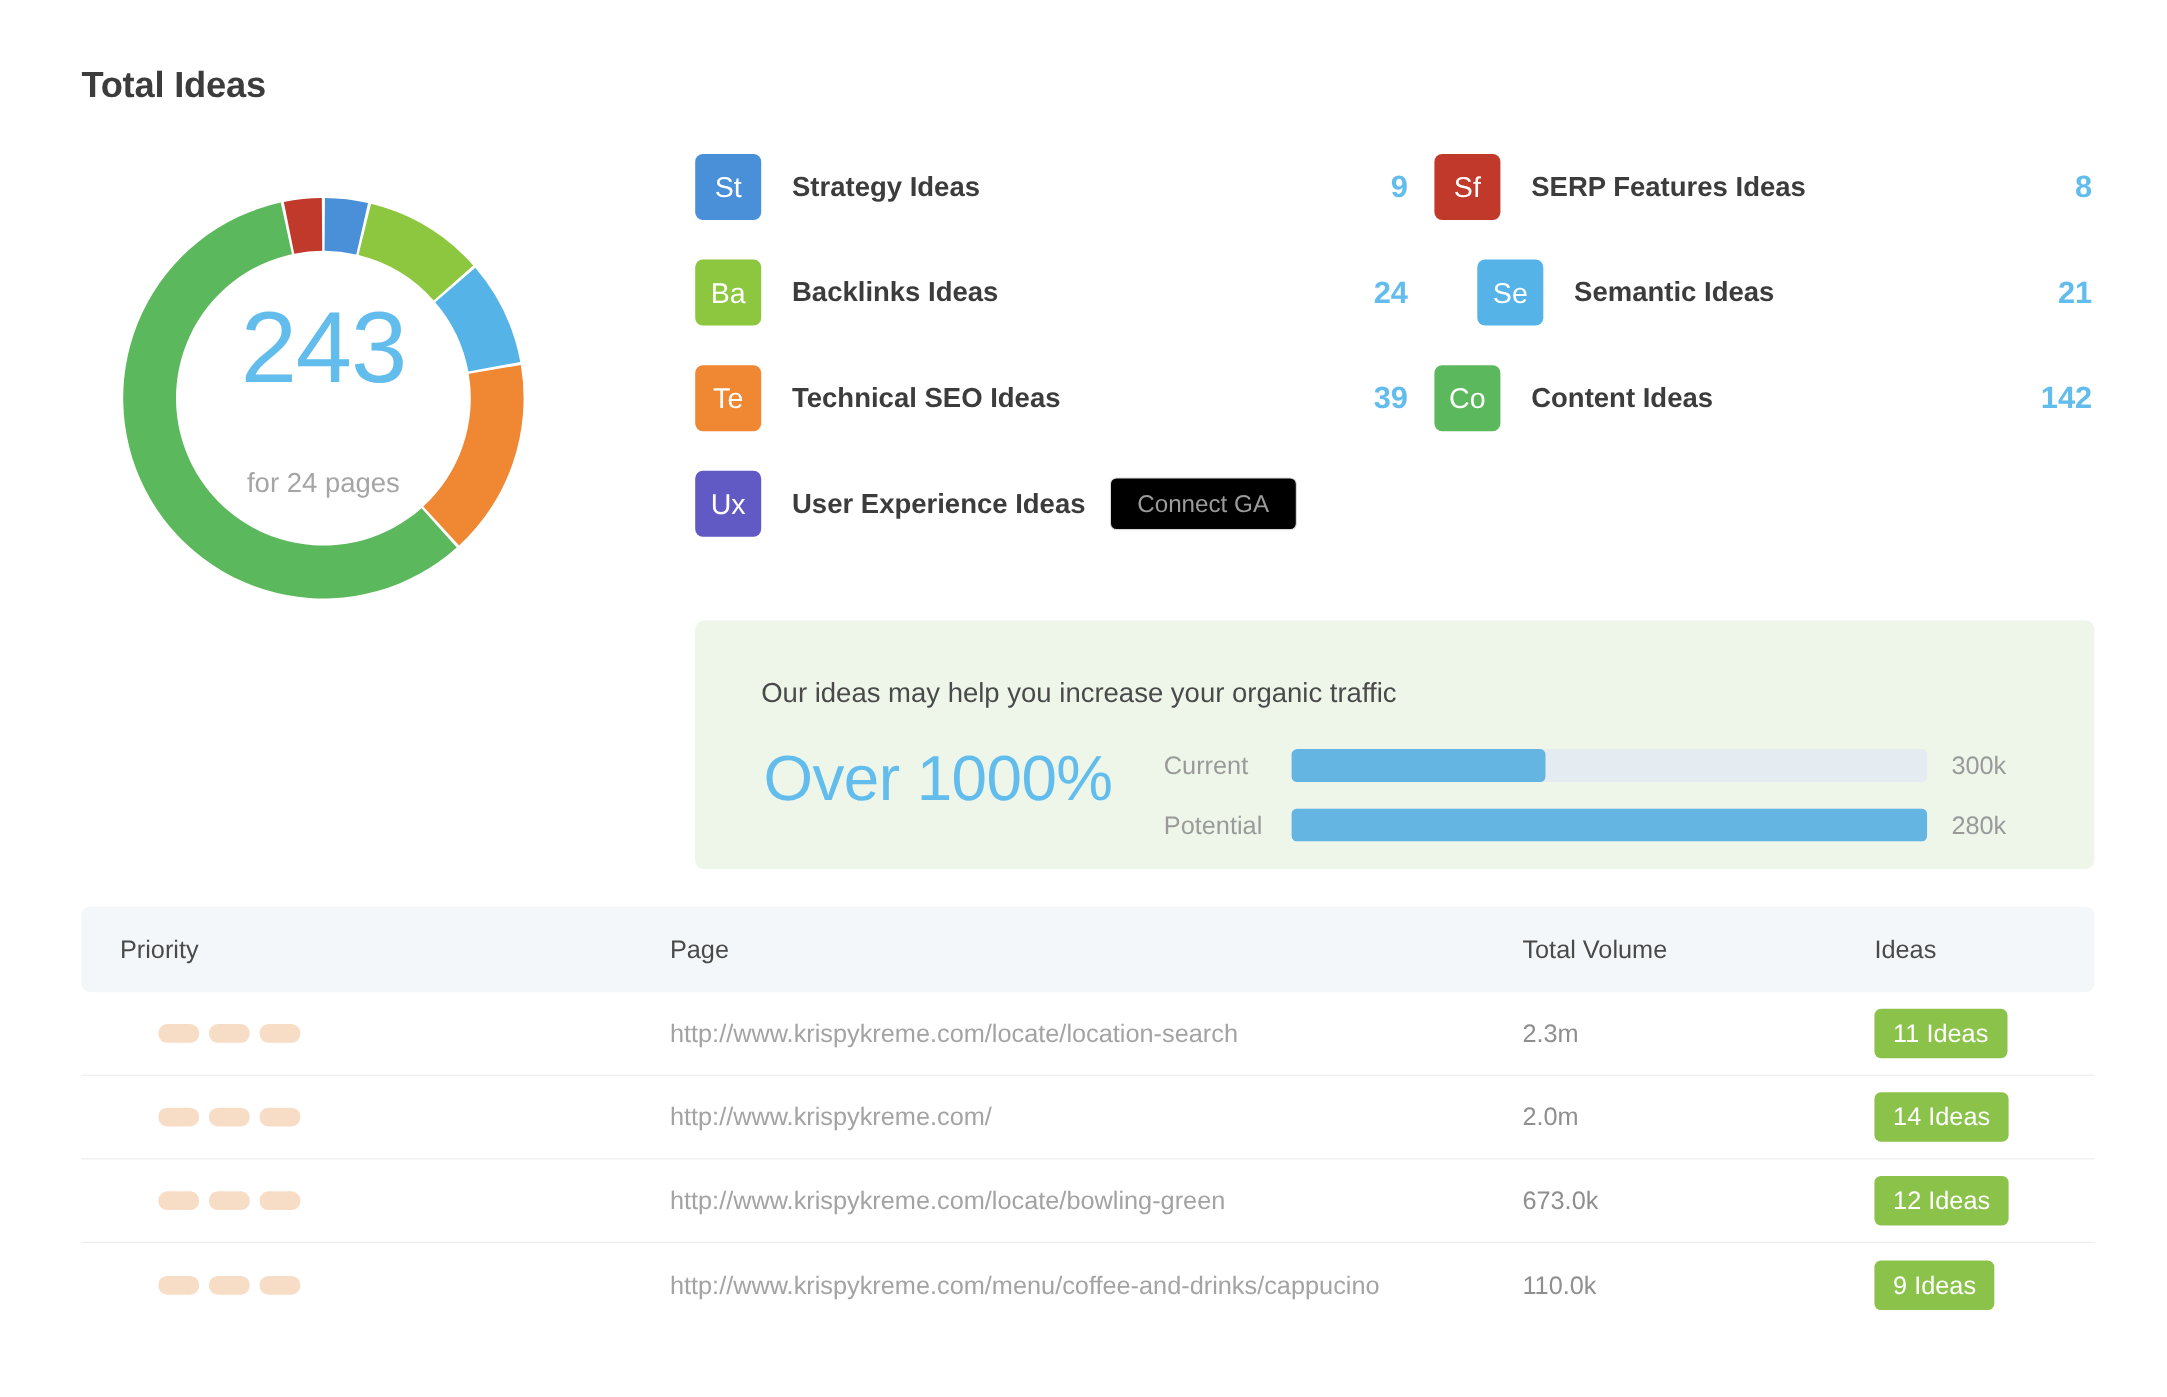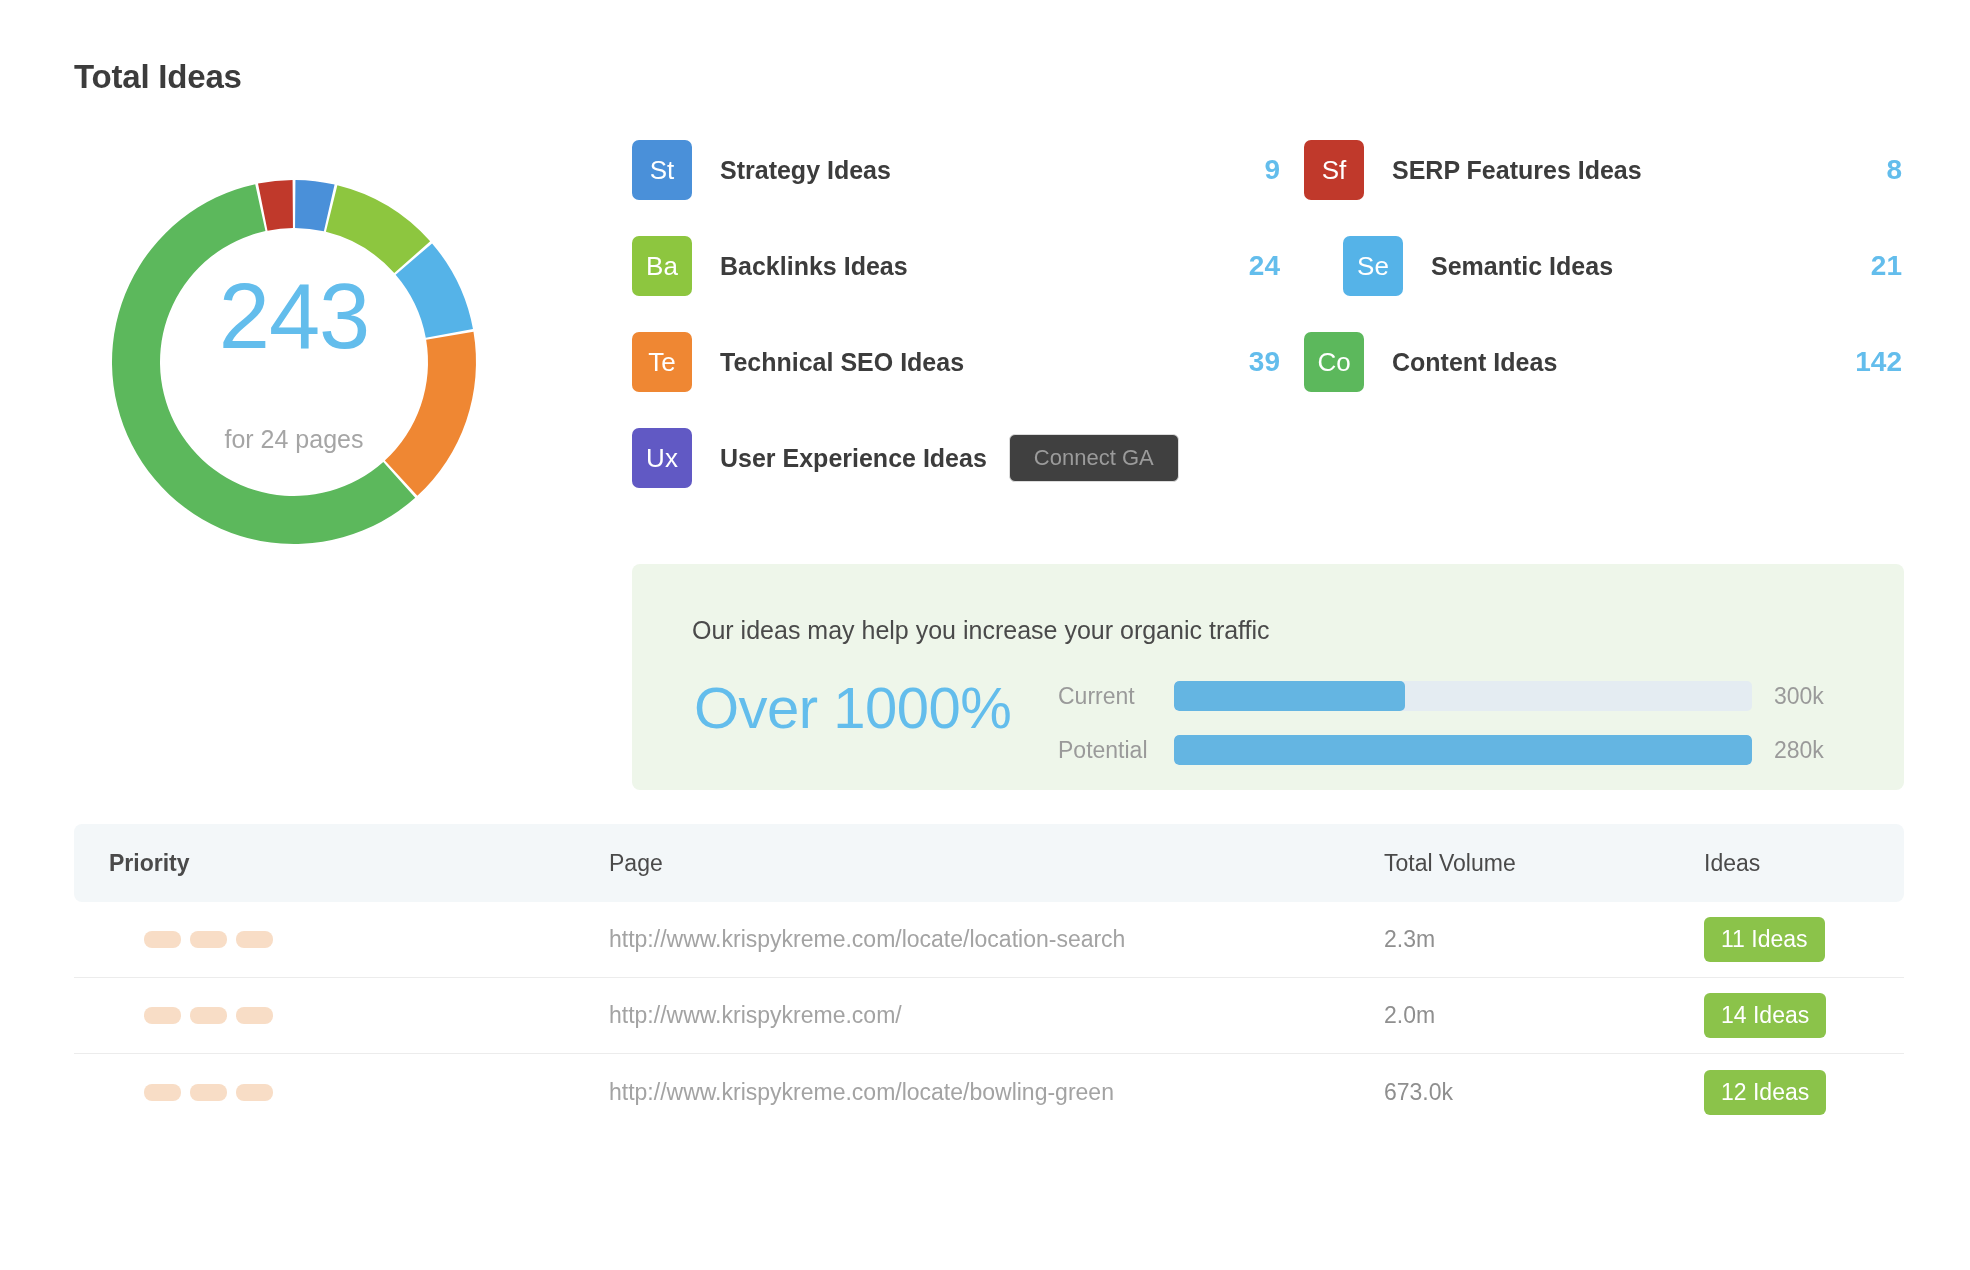--- a/index.html
+++ b/index.html
@@ -60,21 +60,21 @@
     margin-left: 28px; font-size: 25px; font-weight: bold; color: #3c3c3c;
     white-space: nowrap;
   }
   .legend-value {
     margin-left: auto; font-size: 28px; font-weight: bold; color: #63bdec;
     padding-right: 24px;
   }
   .legend-col.right .legend-value { padding-right: 0; }
   .connect-btn {
     margin-left: 22px;
-    border: 1px solid #dcdcdc; background: #404040;
+    border: 1px solid #dcdcdc; background: #000000;
     border-radius: 6px; padding: 0 24px; height: 48px;
     display: flex; align-items: center;
     font-size: 22px; color: #9b9b9b;
     font-family: "Liberation Sans", sans-serif;
     cursor: pointer; white-space: nowrap;
   }
 
   
   .traffic {
     position: absolute; left: 632px; top: 564px;
@@ -109,21 +109,21 @@
     padding-left: 22px; font-size: 23px; color: #9a9a9a;
   }
 
   
   .table { position: absolute; left: 74px; top: 824px; width: 1830px; }
   .thead {
     display: flex; align-items: center;
     height: 78px; background: #f3f7f9; border-radius: 8px;
   }
   .th { font-size: 23px; color: #4a4a4a; }
-  .col-priority { width: 535px; padding-left: 35px; font-weight: bold; }
+  .col-priority { width: 535px; padding-left: 35px; }
   .col-page     { width: 775px; }
   .col-volume   { width: 320px; }
   .col-ideas    { width: 200px; }
   .trow {
     display: flex; align-items: center;
     height: 76px; border-bottom: 1px solid #ececec;
   }
   .trow:last-child { border-bottom: none; }
   .priority-pills { display: flex; gap: 9px; padding-left: 35px; }
   .pill { width: 37px; height: 17px; border-radius: 8px; background: #f8ddc6; }
@@ -263,16 +263,28 @@
             <div class="priority-pills">
               <div class="pill"></div>
               <div class="pill"></div>
               <div class="pill"></div>
             </div>
           </div>
           <div class="col-page td-page">http://www.krispykreme.com/locate/bowling-green</div>
           <div class="col-volume td-volume">673.0k</div>
           <div class="col-ideas"><span class="ideas-badge">12 Ideas</span></div>
         </div>
+        <div class="trow">
+          <div class="col-priority">
+            <div class="priority-pills">
+              <div class="pill"></div>
+              <div class="pill"></div>
+              <div class="pill"></div>
+            </div>
+          </div>
+          <div class="col-page td-page">http://www.krispykreme.com/menu/coffee-and-drinks/cappucino</div>
+          <div class="col-volume td-volume">110.0k</div>
+          <div class="col-ideas"><span class="ideas-badge">9 Ideas</span></div>
+        </div>
       </div>
   </div>
 
 </div>
 
 </body></html>

